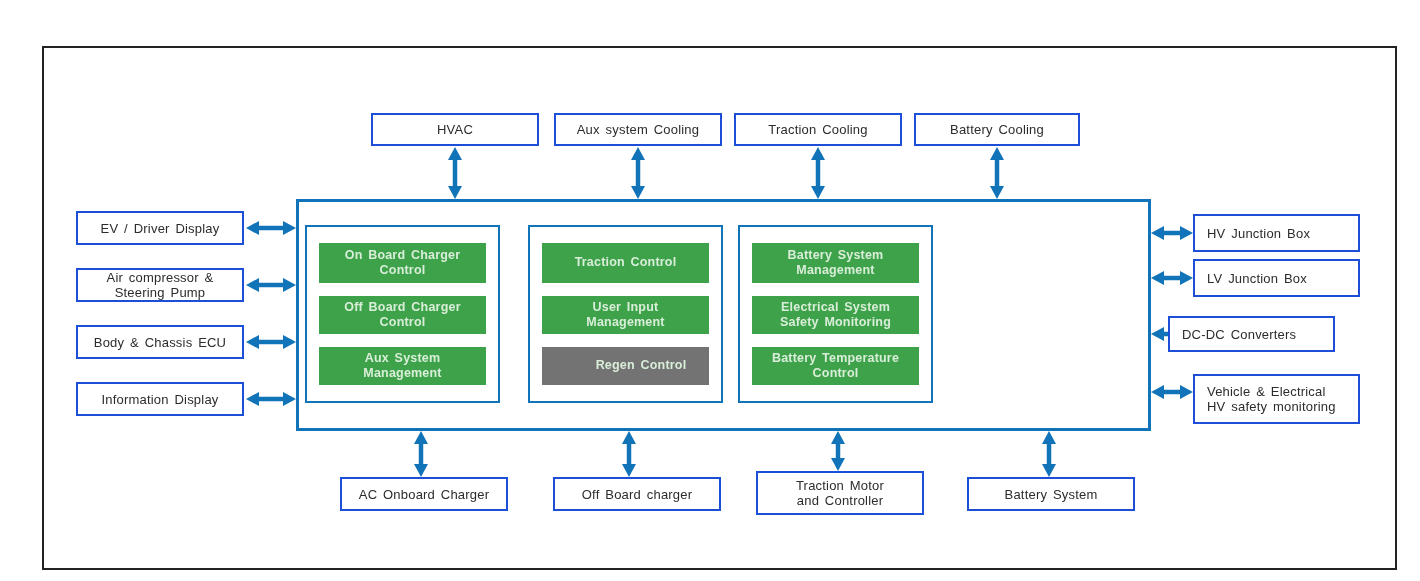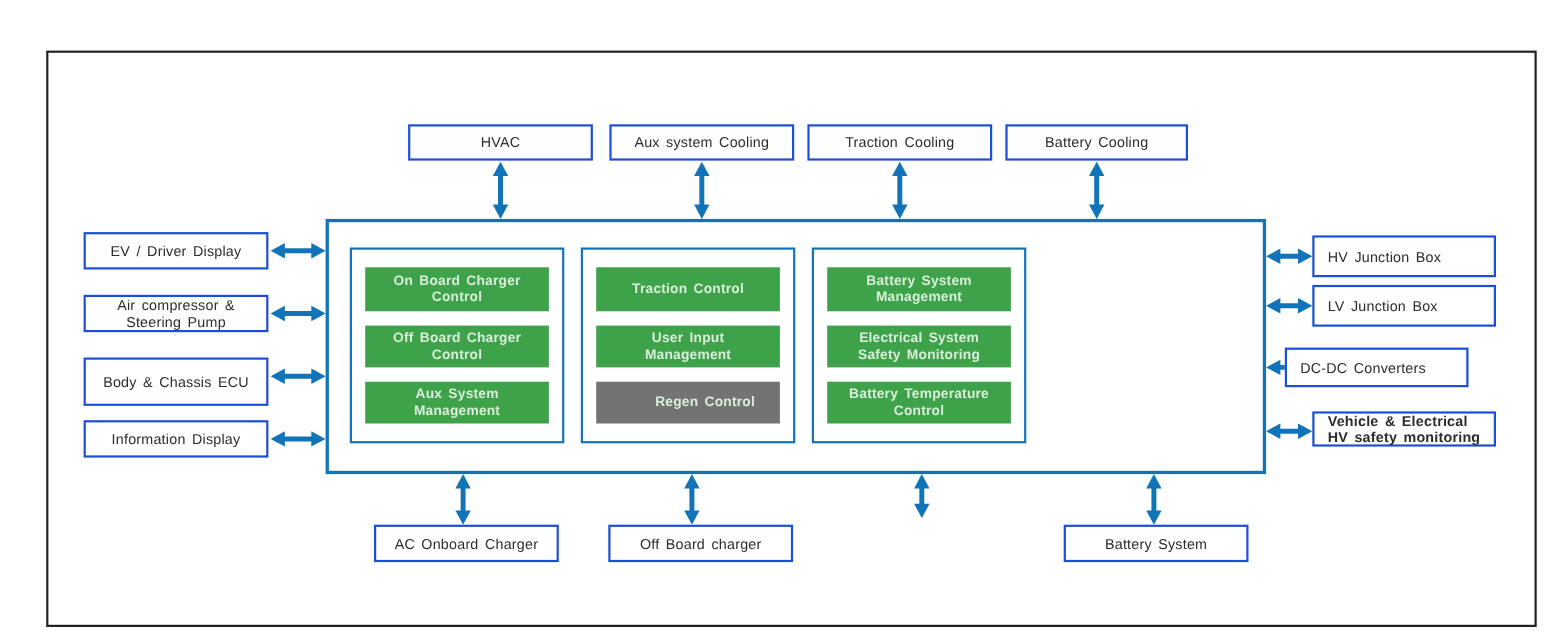--- a/index.html
+++ b/index.html
@@ -40,31 +40,33 @@
 <div id="stage">
   <div class="frame"></div>
   <div class="central"></div>
 <div class="node" style="left: 371px; top: 113px; width: 168px; height: 33px;">HVAC</div>
     <div class="node" style="left: 554px; top: 113px; width: 168px; height: 33px;">Aux system Cooling</div>
     <div class="node" style="left: 734px; top: 113px; width: 168px; height: 33px;">Traction Cooling</div>
     <div class="node" style="left: 914px; top: 113px; width: 166px; height: 33px;">Battery Cooling</div>
     <div class="node" style="left: 76px; top: 211px; width: 168px; height: 34px;">EV / Driver Display</div>
     <div class="node" style="left: 76px; top: 268px; width: 168px; height: 34px;">Air compressor &amp;
 Steering Pump</div>
-    <div class="node" style="left: 76px; top: 325px; width: 168px; height: 44px;">Body &amp; Chassis ECU</div>
+    <div class="node" style="left: 76px; top: 325px; width: 168px; height: 34px;">Body &amp; Chassis ECU</div>
     <div class="node" style="left: 76px; top: 382px; width: 168px; height: 34px;">Information Display</div>
     <div class="node left-align" style="left: 1193px; top: 214px; width: 167px; height: 38px;">HV Junction Box</div>
     <div class="node left-align" style="left: 1193px; top: 259px; width: 167px; height: 38px;">LV Junction Box</div>
     <div class="node left-align" style="left: 1168px; top: 316px; width: 167px; height: 36px;">DC-DC Converters</div>
-    <div class="node left-align" style="left: 1193px; top: 374px; width: 167px; height: 32px; font-weight: bold;">Vehicle &amp; Electrical
+    <div class="node left-align" style="left: 1193px; top: 374px; width: 167px; height: 50px;">Vehicle &amp; Electrical
 HV safety monitoring</div>
     <div class="node" style="left: 340px; top: 477px; width: 168px; height: 34px;">AC Onboard Charger</div>
     <div class="node" style="left: 553px; top: 477px; width: 168px; height: 34px;">Off Board charger</div>
+    <div class="node" style="left: 756px; top: 471px; width: 168px; height: 44px;">Traction Motor
+and Controller</div>
     <div class="node" style="left: 967px; top: 477px; width: 168px; height: 34px;">Battery System</div>
-    <div class="group" style="left: 318px; top: 225px; width: 195px; height: 178px;">
+    <div class="group" style="left: 305px; top: 225px; width: 195px; height: 178px;">
       <div class="green-module" style="height: 40px; background: rgb(62, 162, 74); color: rgb(217, 238, 217);">On Board Charger
 Control</div>
       <div class="green-module" style="height: 38px; background: rgb(62, 162, 74); color: rgb(217, 238, 217);">Off Board Charger
 Control</div>
       <div class="green-module" style="height: 38px; background: rgb(62, 162, 74); color: rgb(217, 238, 217);">Aux System
 Management</div>
     </div>
     <div class="group" style="left: 528px; top: 225px; width: 195px; height: 178px;">
       <div class="green-module" style="height: 40px; background: rgb(62, 162, 74); color: rgb(217, 238, 217);">Traction Control</div>
       <div class="green-module" style="height: 38px; background: rgb(62, 162, 74); color: rgb(217, 238, 217);">User Input

